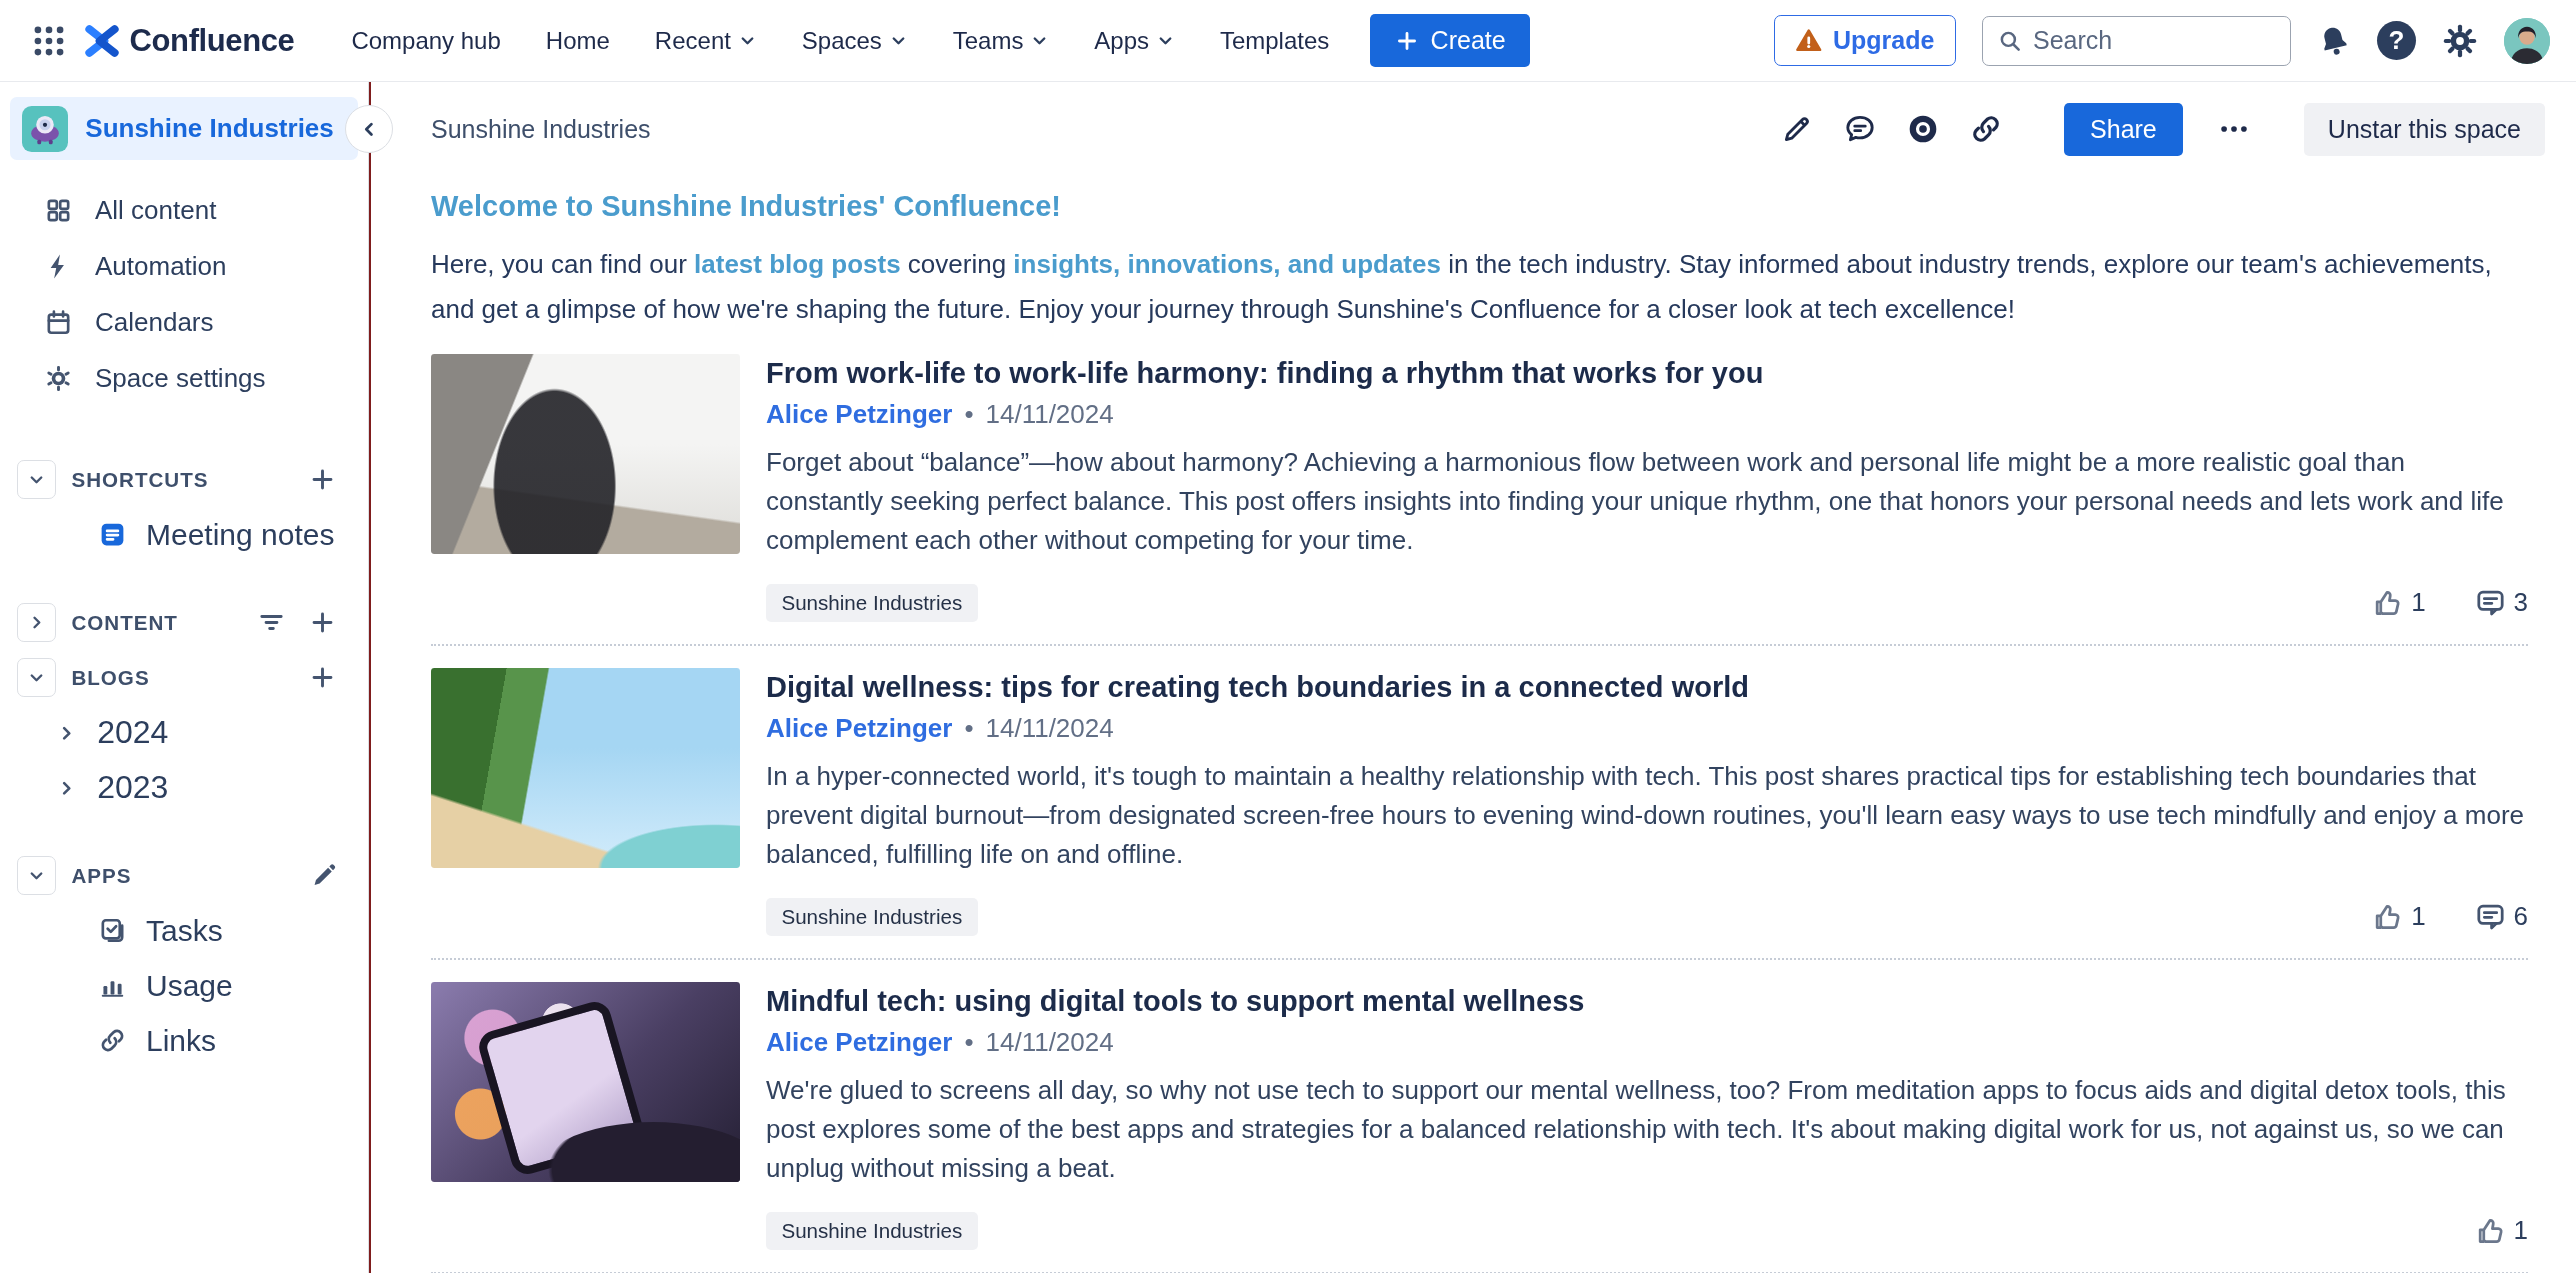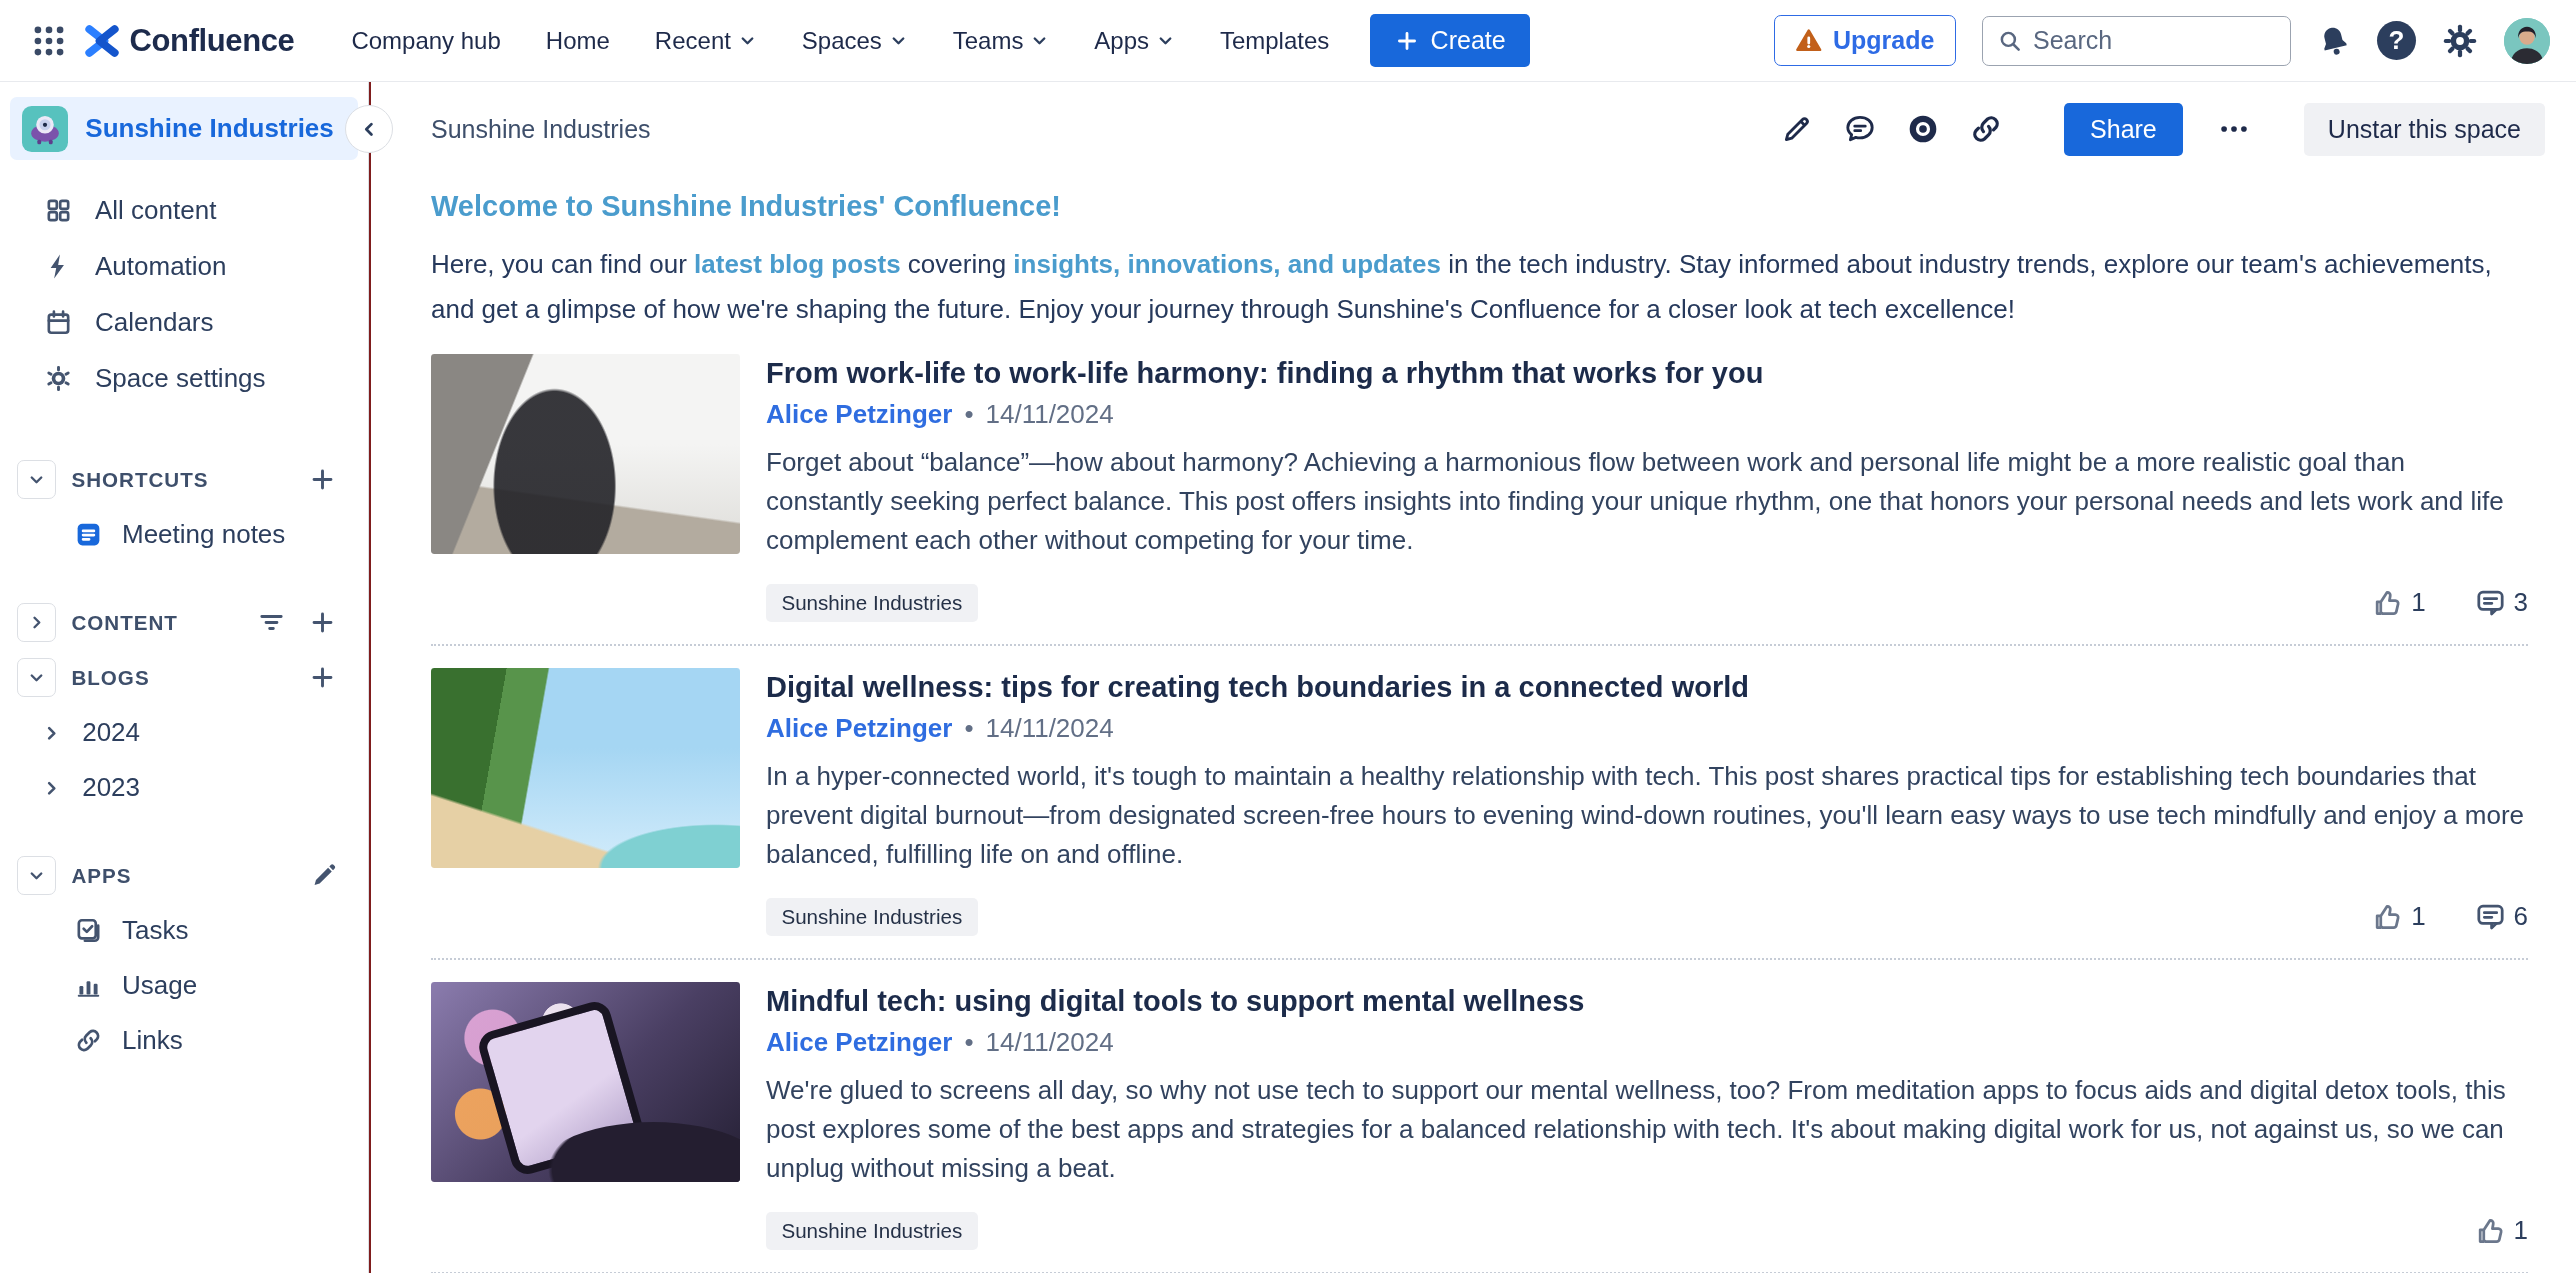--- a/index.html
+++ b/index.html
@@ -50,24 +50,24 @@
   .space-ic{width:46px;height:46px;border-radius:10.3px;flex:none;}
   .space-name{font-size:26px;font-weight:700;color:var(--accent);}
   .snav{margin-top:22px;}
   .snav-item{display:flex;align-items:center;gap:22px;height:56px;padding-left:44px;cursor:pointer;
     font-size:26px;color:#2c3e5d;}
   .sec{display:flex;align-items:center;height:55px;padding:0 31px 0 17px;cursor:pointer;}
   .sec .chevbox{width:39px;height:39px;border:1.7px solid var(--border);border-radius:6.9px;background:#fff;
     display:flex;align-items:center;justify-content:center;flex:none;cursor:pointer;}
   .sec .sec-label{margin-left:15.4px;font-size:20.6px;font-weight:700;letter-spacing:1px;color:#3e4f6b;}
   .sec .sec-actions{margin-left:auto;display:flex;align-items:center;gap:22px;}
-  .sub-item{display:flex;align-items:center;gap:19px;height:55px;padding-left:74px;cursor:pointer;
-    font-size:26px;color:#2c3e5d;}
-  .year-item{display:flex;align-items:center;gap:20.6px;height:55px;padding-left:41px;cursor:pointer;
-    font-size:26px;color:#2c3e5d;}
+  .sub-item{display:flex;align-items:center;gap:19px;height:55px;padding-left:98px;cursor:pointer;
+    font-size:30px;color:#2c3e5d;}
+  .year-item{display:flex;align-items:center;gap:20.6px;height:55px;padding-left:56px;cursor:pointer;
+    font-size:32px;color:#2c3e5d;}
   .gap-lg{height:46px;}
   .gap-md{height:33px;}
   .collapse-btn{position:absolute;top:105px;left:345px;width:48px;height:48px;border-radius:50%;
     background:#fff;border:1.7px solid var(--border);display:flex;align-items:center;justify-content:center;
     cursor:pointer;z-index:6;}
 
   
   .main{position:absolute;top:82px;left:371px;right:0;bottom:0;background:#fff;overflow:hidden;}
   .content-header{height:94px;display:flex;align-items:center;padding:0 31px 0 60px;}
   .breadcrumb{font-size:25px;color:#3e4f6b;background:none;border:none;font-family:inherit;cursor:pointer;}

